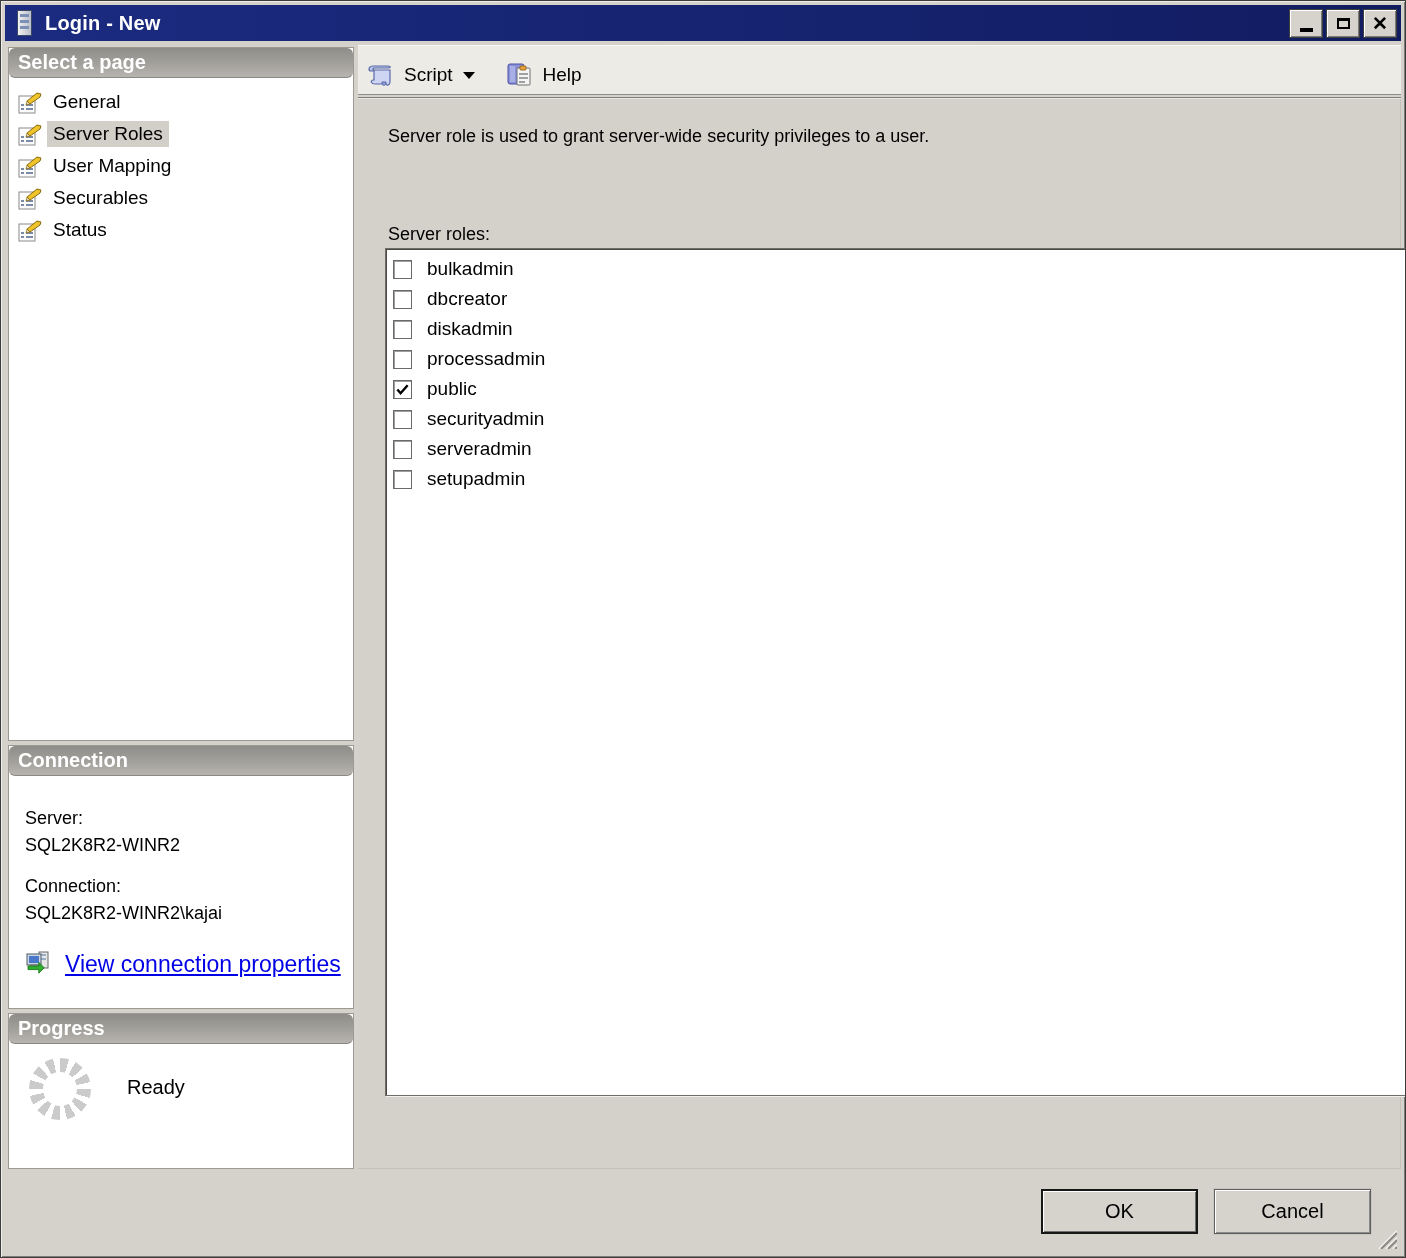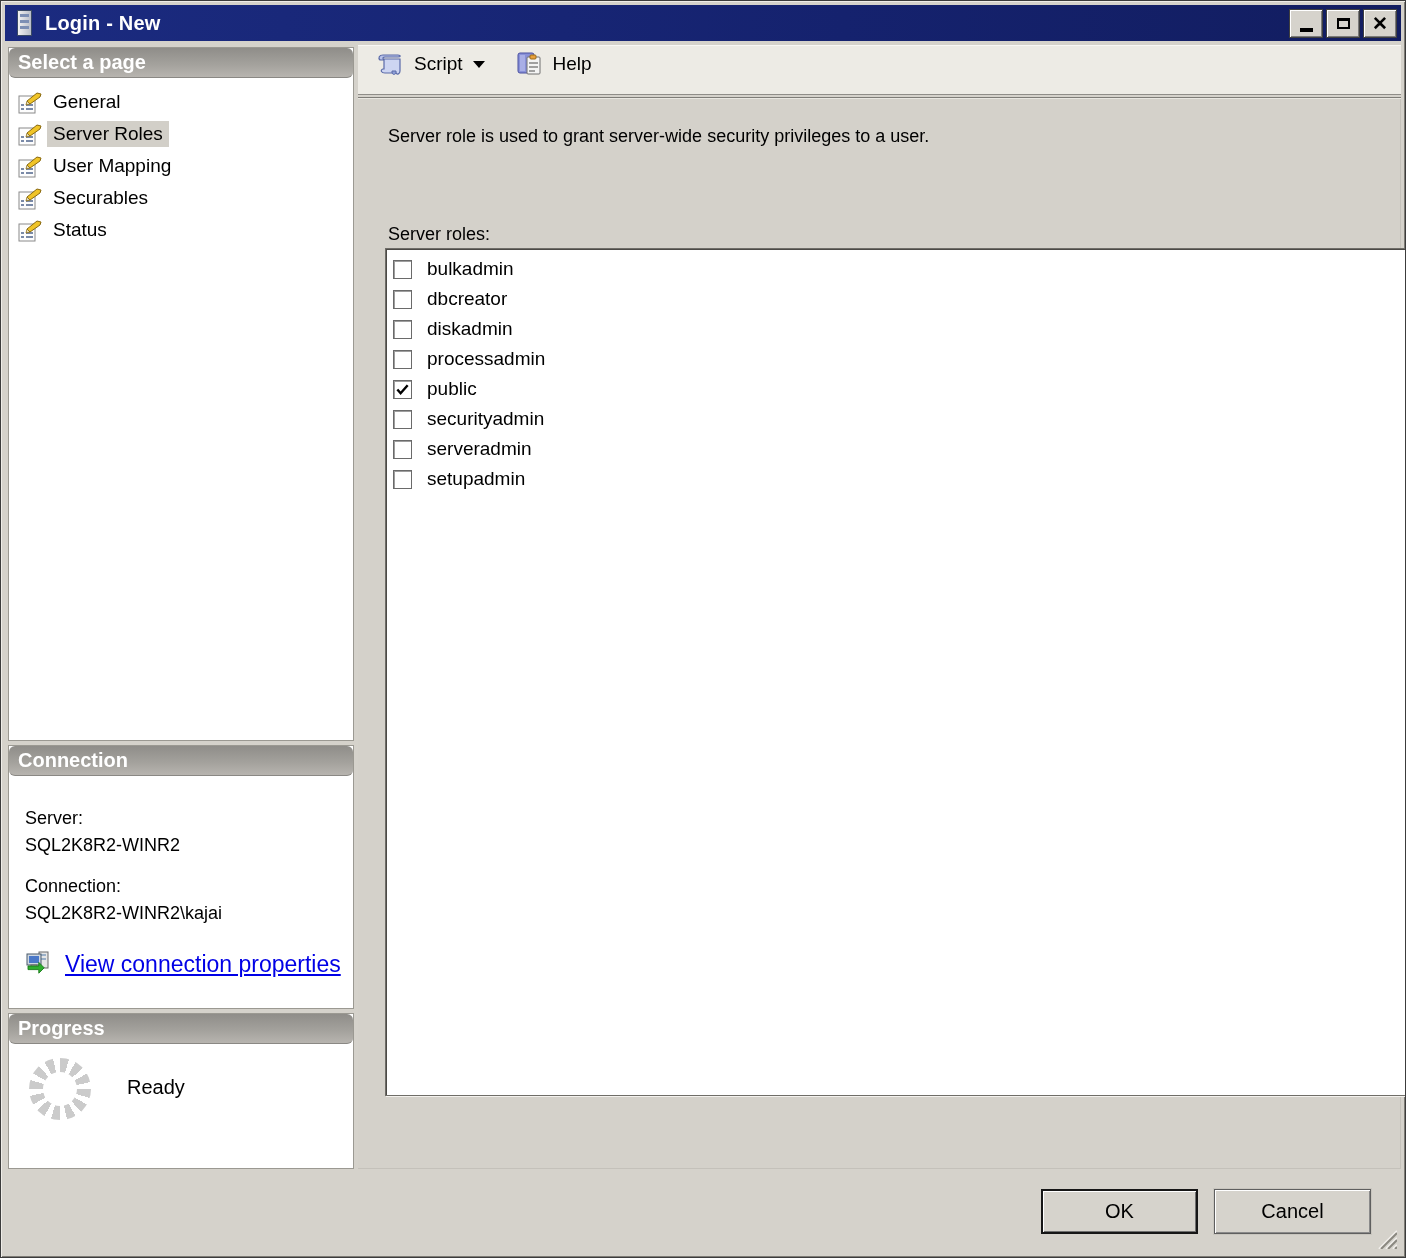--- a/index.html
+++ b/index.html
@@ -74,21 +74,21 @@
   .spinner::after{
     content:"";position:absolute;left:14px;top:14px;width:34px;height:34px;
     border-radius:50%;background:#fff;
   }
   .prog-status{font-size:20px;margin:18px 0 0 36px;}
 
   
   .toolbar{
     position:absolute;left:357px;top:44px;right:4px;height:50px;
     background:#edebe5;border-bottom:1px solid #8f8d88;
-    display:flex;align-items:flex-start;padding-left:10px;
+    display:flex;align-items:flex-end;
     box-shadow:inset 0 1px 0 #f8f7f4;
   }
   .tool-btn{display:flex;align-items:center;padding:4px 8px;cursor:default;}
   .tool-label{font-size:19px;margin-left:8px;}
   .dd-arrow{margin-left:10px;width:0;height:0;border-left:6px solid transparent;
     border-right:6px solid transparent;border-top:7px solid #000;}
   .tool-gap{width:14px;}
 
   .content-panel{
     position:absolute;left:357px;top:96px;right:4px;height:1072px;

